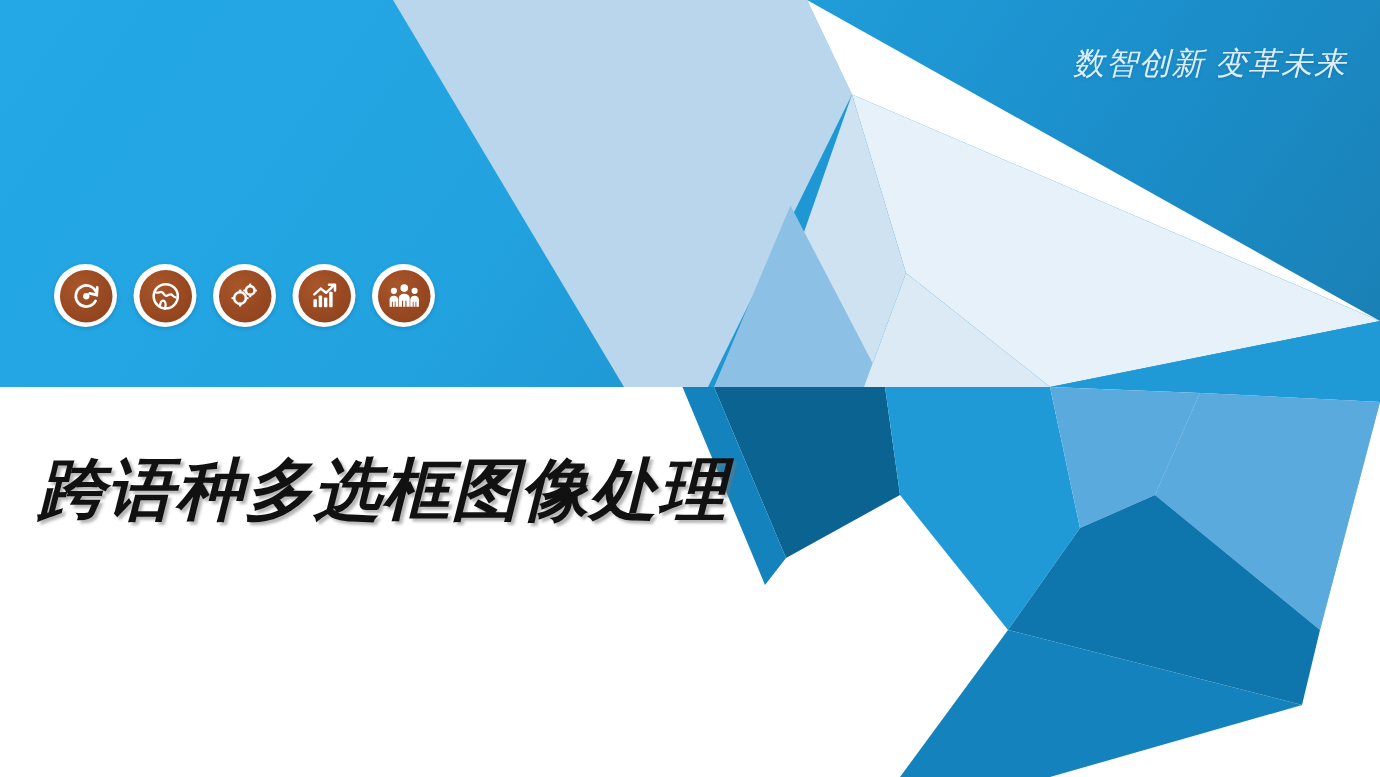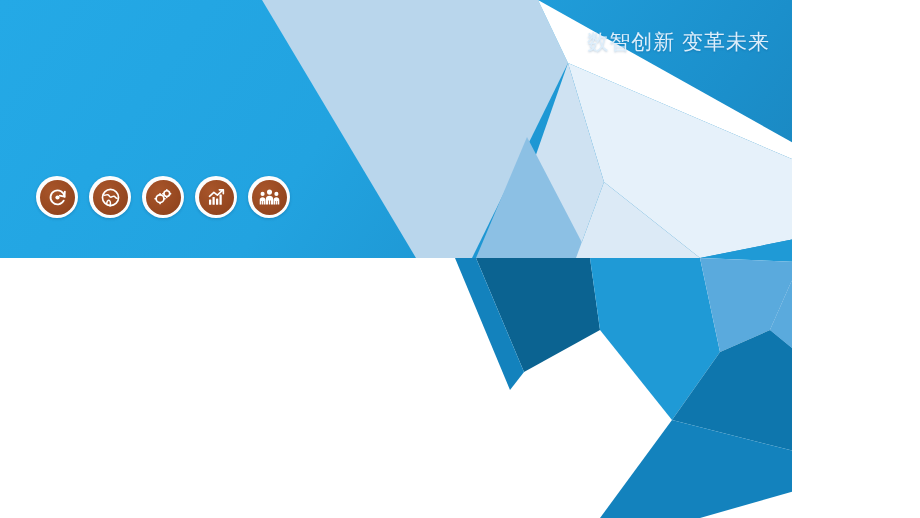--- a/index.html
+++ b/index.html
@@ -3,24 +3,25 @@
 <meta charset="utf-8">
 <title>Presentation Cover</title>
 <style>
   html,body{margin:0;padding:0;background:#ffffff;}
   body{
     font-family:"Liberation Sans","DejaVu Sans",sans-serif;
     -webkit-font-smoothing:antialiased;
   }
   #slide{
     position:relative;
-    width:792px;
+    width:920px;
     height:518px;
     overflow:hidden;
     background:#ffffff;
+    font-style:italic;
   }
   
   #band{
     position:absolute;
     left:0; top:0;
     width:920px; height:258px;
     background:linear-gradient(125deg,#24a9e6 0%,#22a3e0 38%,#1b8fcb 72%,#1a7fb4 100%);
   }
   
   #poly{
@@ -168,14 +169,15 @@
           <circle cx="5.6" cy="9.6" r="2.5"></circle>
           <path d="M2.1 22.6v-6c0-1.9 1.6-3 3.5-3s3.5 1.1 3.5 3v6H7.0v-4.2h-.7v4.2H4.8v-4.2h-.7v4.2z"></path>
           <circle cx="22.4" cy="9.6" r="2.5"></circle>
           <path d="M18.9 22.6v-6c0-1.9 1.6-3 3.5-3s3.5 1.1 3.5 3v6h-2.1v-4.2h-.7v4.2h-1.5v-4.2h-.7v4.2z"></path>
         </svg>
       </span>
     </div>
 
   </div>
 
+  <div id="title">跨语种多选框图像处理</div>
 
 </div>
 
 </body></html>

